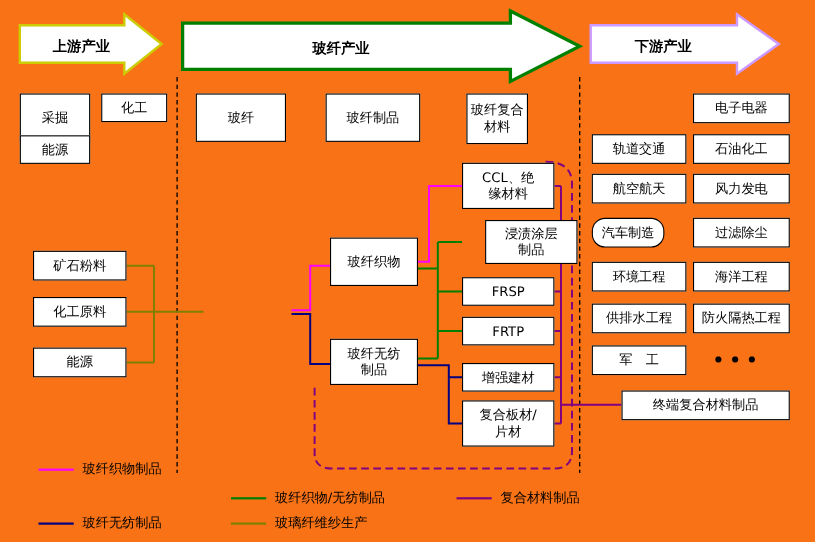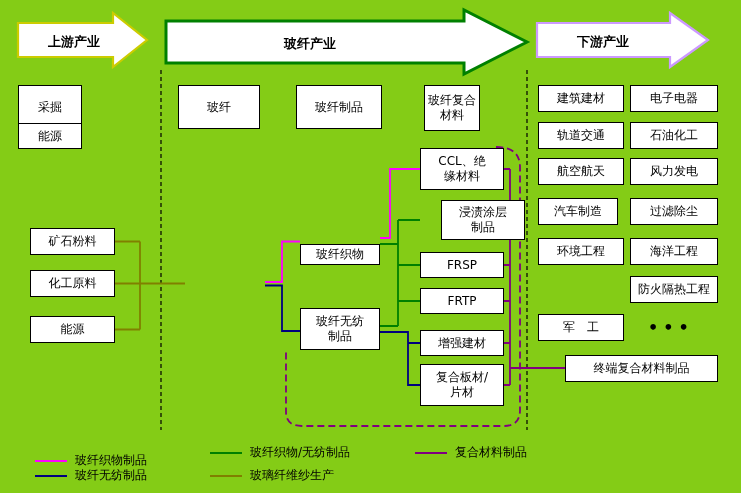--- a/index.html
+++ b/index.html
@@ -1,16 +1,16 @@
 <!DOCTYPE html>
 <html><head>
 <meta charset="utf-8">
 <style>
   html,body { margin:0; padding:0; background:#ffffff; font-family:"DejaVu Sans","Liberation Sans",sans-serif; }
-  #canvas { position:relative; width:741px; height:493px; background:#84cc16; overflow:hidden; }
+  #canvas { position:relative; width:741px; height:493px; background:#f97316; overflow:hidden; }
   #wires { position:absolute; left:0; top:0; width:741px; height:493px; }
   .bx {
     position:absolute; box-sizing:border-box;
     border:1.5px solid #000; background:#fff;
     display:flex; align-items:center; justify-content:center;
     text-align:center; font-size:12px; line-height:1.25; color:#000;
     white-space:pre-line; z-index:2;
   }
   .arrow-label { position:absolute; z-index:3; font-size:13px; font-weight:bold; color:#000; text-align:center; }
   .dots { position:absolute; z-index:2; font-size:16px; font-weight:bold; letter-spacing:5px; color:#000; }
@@ -59,62 +59,63 @@
     </g>
 
     <path d="M496 147 Q520 147 520 167 V410 Q520 426 504 426 H302 Q286 426 286 412 V350" stroke="#800080" stroke-width="1.8" stroke-dasharray="7 4" fill="none"></path>
   </svg>
 
   <div class="arrow-label" style="left:28px; top:33px; width:92px;">上游产业</div>
   <div class="arrow-label" style="left:230px; top:35px; width:160px;">玻纤产业</div>
   <div class="arrow-label" style="left:553px; top:33px; width:100px;">下游产业</div>
 
   <div class="bx" style="left:18px; top:85px; width:64px; height:44px;">采掘</div>
+  <div class="bx" style="left:92px; top:85px; width:60px; height:26px;">化工</div>
   <div class="bx" style="left:18px; top:123px; width:64px; height:26px;">能源</div>
 
   <div class="bx" style="left:178px; top:85px; width:82px; height:44px;">玻纤</div>
   <div class="bx" style="left:296px; top:85px; width:86px; height:44px;">玻纤制品</div>
   <div class="bx" style="left:424px; top:85px; width:56px; height:46px;">玻纤复合
 材料</div>
 
   <div class="bx" style="left:30px; top:228px; width:85px; height:27px;">矿石粉料</div>
   <div class="bx" style="left:30px; top:270px; width:85px; height:27px;">化工原料</div>
   <div class="bx" style="left:30px; top:316px; width:85px; height:27px;">能源</div>
 
-  <div class="bx" style="left:300px; top:244px; width:80px; height:21px;text-align:right;">玻纤织物</div>
+  <div class="bx" style="left:300px; top:216px; width:80px; height:44px;text-align:right;">玻纤织物</div>
   <div class="bx" style="left:300px; top:308px; width:80px; height:42px;">玻纤无纺
 制品</div>
 
   <div class="bx" style="left:420px; top:148px; width:84px; height:42px;">CCL、绝
 缘材料</div>
   <div class="bx" style="left:420px; top:200px; width:84px; height:40px;margin-left:21px;">浸渍涂层
 制品</div>
   <div class="bx" style="left:420px; top:252px; width:84px; height:26px;">FRSP</div>
   <div class="bx" style="left:420px; top:288px; width:84px; height:26px;">FRTP</div>
   <div class="bx" style="left:420px; top:330px; width:84px; height:26px;">增强建材</div>
   <div class="bx" style="left:420px; top:364px; width:84px; height:42px;">复合板材/
 片材</div>
 
-  <div class="bx" style="left:538px; top:85px;  width:86px; height:27px;">建筑建材</div>
   <div class="bx" style="left:630px; top:85px;  width:88px; height:27px;">电子电器</div>
   <div class="bx" style="left:538px; top:122px; width:86px; height:27px;">轨道交通</div>
   <div class="bx" style="left:630px; top:122px; width:88px; height:27px;">石油化工</div>
   <div class="bx" style="left:538px; top:158px; width:86px; height:27px;">航空航天</div>
   <div class="bx" style="left:630px; top:158px; width:88px; height:27px;">风力发电</div>
-  <div class="bx" style="left:538px; top:198px; width:80px; height:27px;">汽车制造</div>
+  <div class="bx" style="left:538px; top:198px; width:66px; height:27px;border-radius:12px;">汽车制造</div>
   <div class="bx" style="left:630px; top:198px; width:88px; height:27px;">过滤除尘</div>
   <div class="bx" style="left:538px; top:238px; width:86px; height:27px;">环境工程</div>
   <div class="bx" style="left:630px; top:238px; width:88px; height:27px;">海洋工程</div>
+  <div class="bx" style="left:538px; top:276px; width:86px; height:27px;">供排水工程</div>
   <div class="bx" style="left:630px; top:276px; width:88px; height:27px;">防火隔热工程</div>
   <div class="bx" style="left:538px; top:314px; width:86px; height:27px;">军　工</div>
   <div class="dots" style="left:648px; top:318px;">•••</div>
 
   <div class="bx" style="left:565px; top:355px; width:153px; height:27px;">终端复合材料制品</div>
 
-  <div class="legend-item" style="left:35px; top:452px;text-align:right;">
+  <div class="legend-item" style="left:35px; top:418px;text-align:right;">
     <span class="legend-line lg-fabric"></span>
     <span>玻纤织物制品</span>
   </div>
   <div class="legend-item" style="left:210px; top:444px;">
     <span class="legend-line lg-both"></span>
     <span>玻纤织物/无纺制品</span>
   </div>
   <div class="legend-item" style="left:415px; top:444px;">
     <span class="legend-line lg-composite"></span>
     <span>复合材料制品</span>

